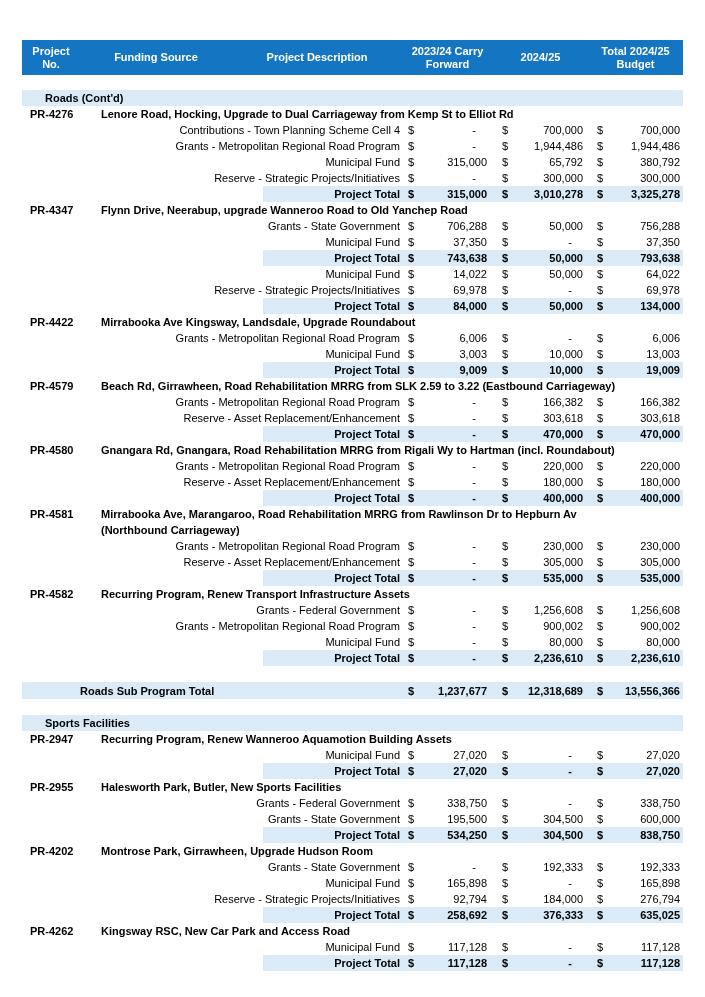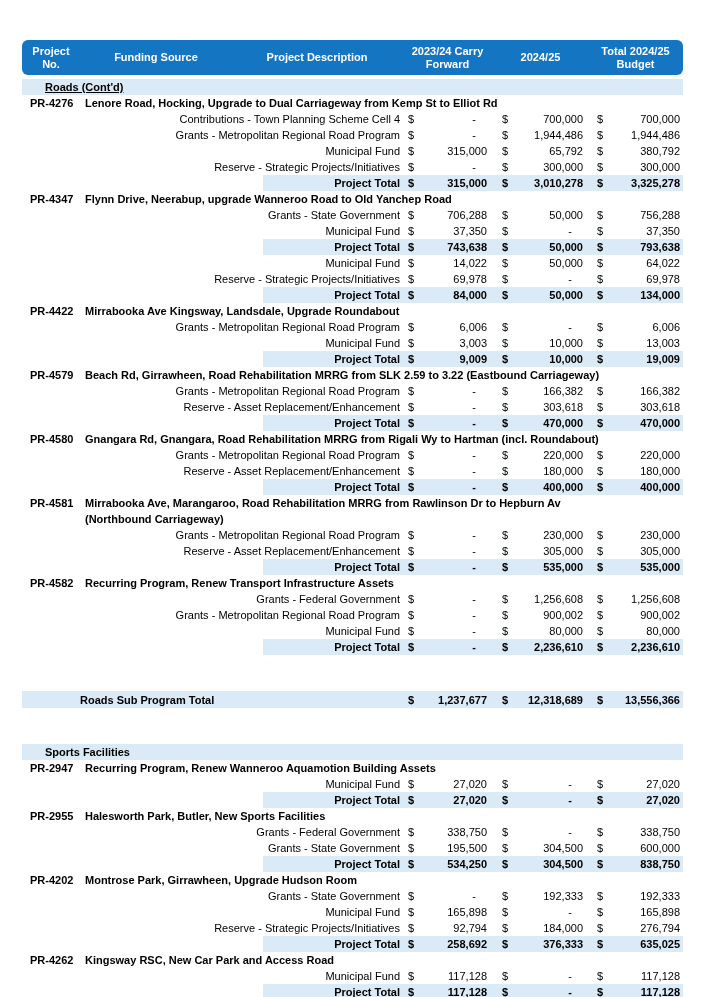--- a/index.html
+++ b/index.html
@@ -5,38 +5,38 @@
   html,body { margin:0; padding:0; background:#ffffff; }
   .page {
     position:relative; width:705px; height:997px; background:#ffffff;
     color:#000000; font-family:"Liberation Sans", sans-serif;
     font-size:11px; line-height:16px; overflow:hidden;
   }
   .table { position:absolute; left:22px; top:40px; width:661px; }
 
   
   .header-row { display:flex; background:#1476C3; color:#ffffff; font-weight:bold;
-                height:35px; text-align:center; line-height:13px;border-radius:6px; }
+                height:35px; text-align:center; line-height:13px; }
   .hcell { display:flex; align-items:center; justify-content:center; box-sizing:border-box; }
   .w-no   { width:58px; }
   .w-desc { width:170px; }
   .w-fund { width:152px; }
   .w-m1   { width:91px; }
   .w-m2   { width:95px; }
   .w-m3   { width:95px; }
   .hwrap  { display:inline-block; width:84px; }
 
   
   .row { display:flex; height:16px; align-items:center; box-sizing:border-box; }
-  .band { background:#DBEAF7; font-weight:bold;margin-top:20px; }
-  .band.first { margin-top:4px;text-decoration:underline; }
+  .band { background:#DBEAF7; font-weight:bold; }
+  .band.first { margin-top:15px; }
   .section-label { padding-left:23px; }
 
   .proj-no { width:58px; padding-left:8px; font-weight:bold; box-sizing:border-box; flex:none; }
-  .proj-title { font-weight:bold; padding-left:5px; white-space:nowrap; }
+  .proj-title { font-weight:bold; padding-left:5px; white-space:nowrap;margin-left:16px; }
 
   .fund-label { width:380px; flex:none; text-align:right; padding-right:2px;
                 box-sizing:border-box; white-space:nowrap; }
 
   .money { display:flex; justify-content:space-between; box-sizing:border-box; flex:none; }
   .m1 { width:91px; padding:0 6px 0 6px; }
   .m2 { width:95px; padding:0 5px 0 9px; }
   .m3 { width:95px; padding:0 3px 0 9px; }
   .val.dash { padding-right:11px; }
 

